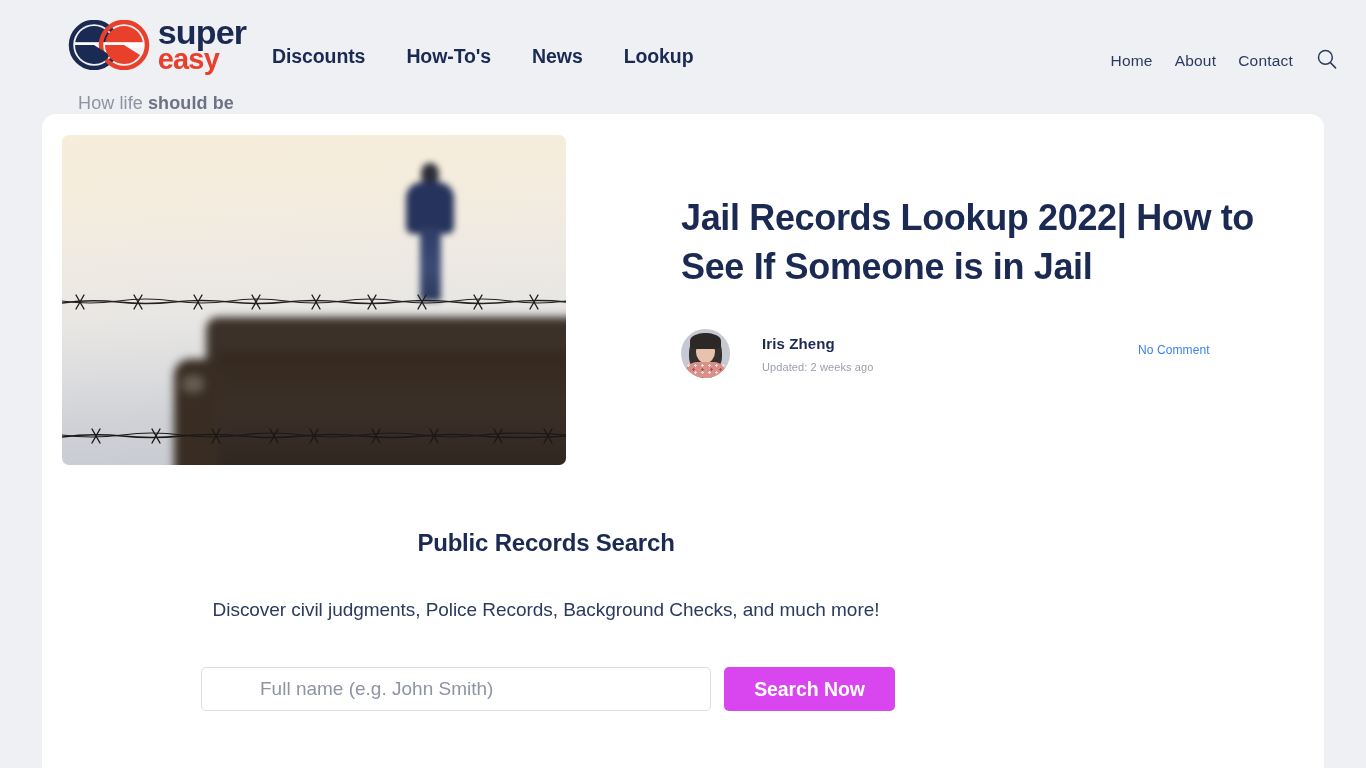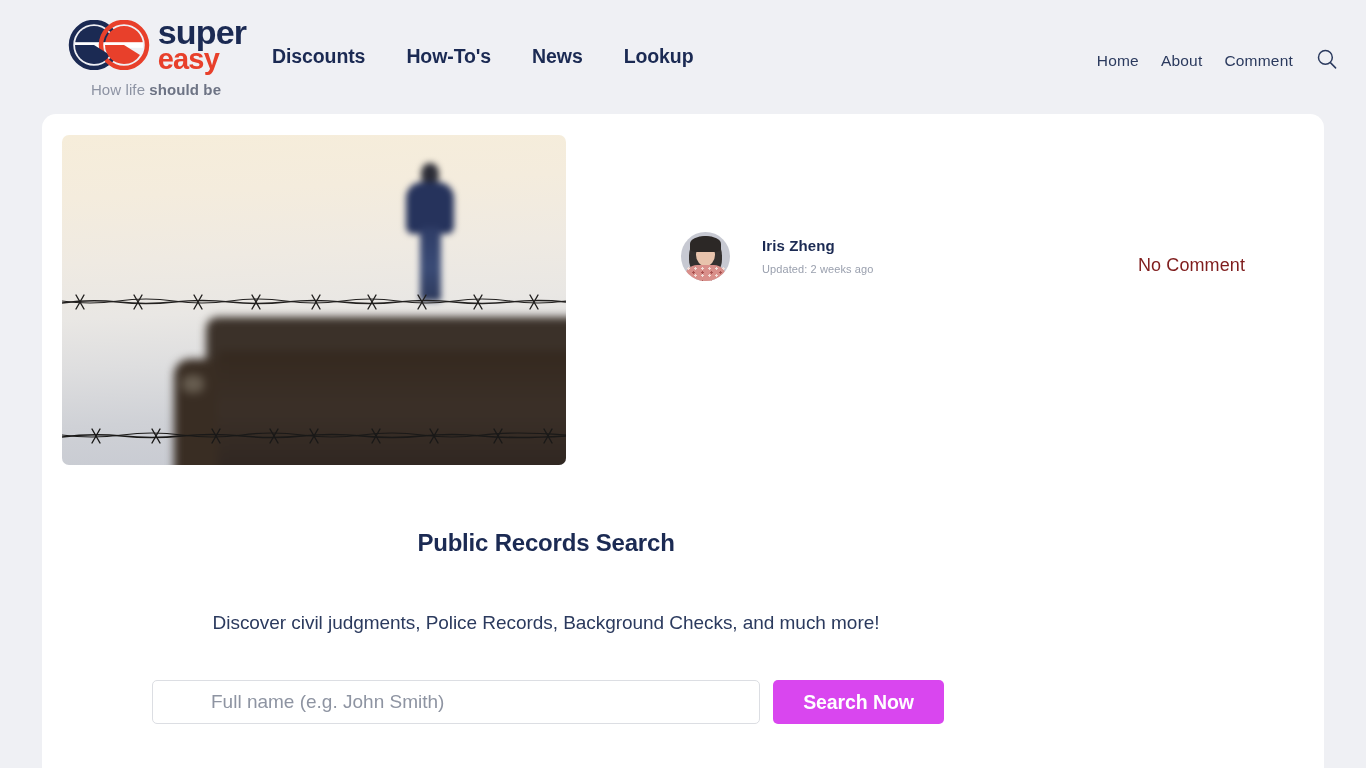--- a/index.html
+++ b/index.html
@@ -63,22 +63,22 @@
     color: #1b2a53;
   }
 
   .logo-word .w-easy {
     font-size: 29px;
     font-weight: bold;
     color: #e8402b;
   }
 
   .brand-tagline {
-    margin-top: 9px;
-    font-size: 15px;
+    margin-top: 21px;
+    font-size: 18px;
     color: #8d93a3;
     letter-spacing: 0.1px;
     white-space: nowrap;
   }
   .brand-tagline .strong {
     font-weight: bold;
     color: #6d7384;
   }
 
   .main-nav {
@@ -319,23 +319,23 @@
   }
   .updated {
     margin-top: 9px;
     font-size: 11px;
     color: #9aa0ae;
     letter-spacing: 0.1px;
   }
   .comment-count {
     position: absolute;
     left: 457px;
-    top: 24px;
-    font-size: 18px;
-    color: #7f1d1d;
+    top: 14px;
+    font-size: 12px;
+    color: #3b82f6;
     letter-spacing: 0.1px;
     white-space: nowrap;
   }
 
   
   .records-widget {
     position: absolute;
     left: 0;
     top: 415px;
     width: 1008px;
@@ -343,38 +343,38 @@
   }
 
   .records-title {
     font-size: 24px;
     font-weight: bold;
     color: #1b2a53;
     letter-spacing: -0.2px;
   }
 
   .records-sub {
-    margin: 49px auto 0;
+    margin: 36px auto 0;
     width: 700px;
     font-size: 19px;
     line-height: 1.79;
     color: #2b3a5e;
     letter-spacing: -0.05px;
   }
 
   .search-row {
     margin-top: 40px;
     display: flex;
     justify-content: center;
     gap: 13px;
     padding-left: 4px;
   }
 
   .name-input {
-    width: 608px;
+    width: 510px;
     height: 44px;
     border: 1px solid #dcdee3;
     border-radius: 5px;
     background: #fff;
     font-family: "Liberation Sans", sans-serif;
     font-size: 19px;
     color: #2b3a5e;
     padding: 0 16px 0 58px;
     outline: none;
   }
@@ -430,21 +430,21 @@
   <nav class="main-nav">
     <a href="#">Discounts</a>
     <a href="#">How-To's</a>
     <a href="#">News</a>
     <a href="#">Lookup</a>
   </nav>
 
   <nav class="util-nav">
     <a href="#">Home</a>
     <a href="#">About</a>
-    <a href="#">Comment</a>
+    <a href="#">Contact</a>
     <button class="search-btn">
       <svg width="22" height="22" viewBox="0 0 22 22">
         <circle cx="9.4" cy="9.4" r="6.9" fill="none" stroke="#2b3a5e" stroke-width="1.5"></circle>
         <line x1="14.4" y1="14.6" x2="19.6" y2="19.9" stroke="#2b3a5e" stroke-width="1.5" stroke-linecap="round"></line>
       </svg>
     </button>
   </nav>
 </header>
 
 <main class="content-card">
@@ -543,20 +543,21 @@
           </g>
         <g>
             <line x1="482" y1="6" x2="490" y2="20"></line>
             <line x1="490" y1="6" x2="482" y2="20"></line>
           </g>
       </g>
     </svg>
   </div>
 
   <div class="article-head">
+    <h1 class="article-title">Jail Records Lookup 2022| How to See If Someone is in Jail</h1>
 
     <div class="byline">
       <div class="avatar">
         <div class="av-hair"></div>
         <div class="av-face"></div>
         <div class="av-hairfront"></div>
         <div class="av-body"></div>
       </div>
       <div class="byline-text">
         <div class="author-name">Iris Zheng</div>

